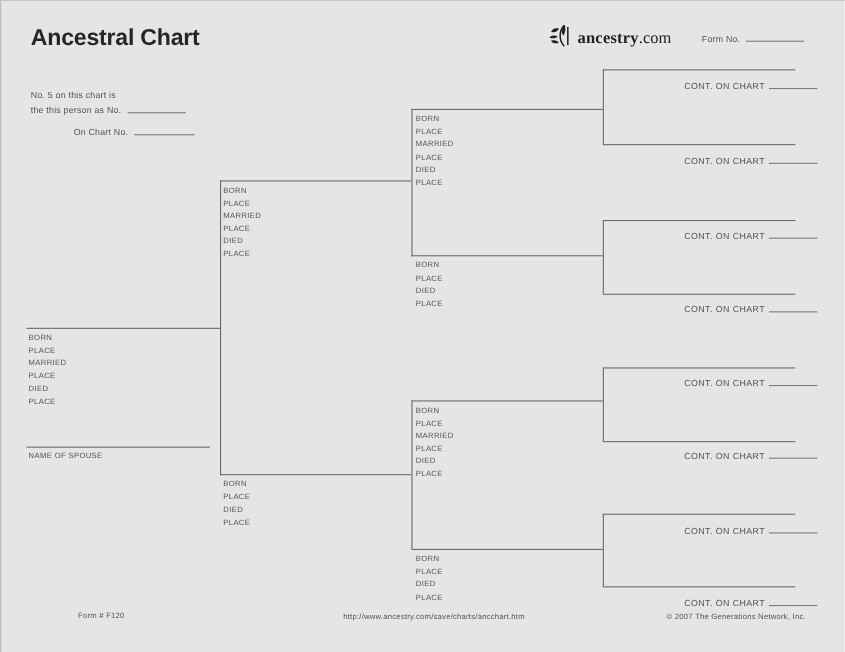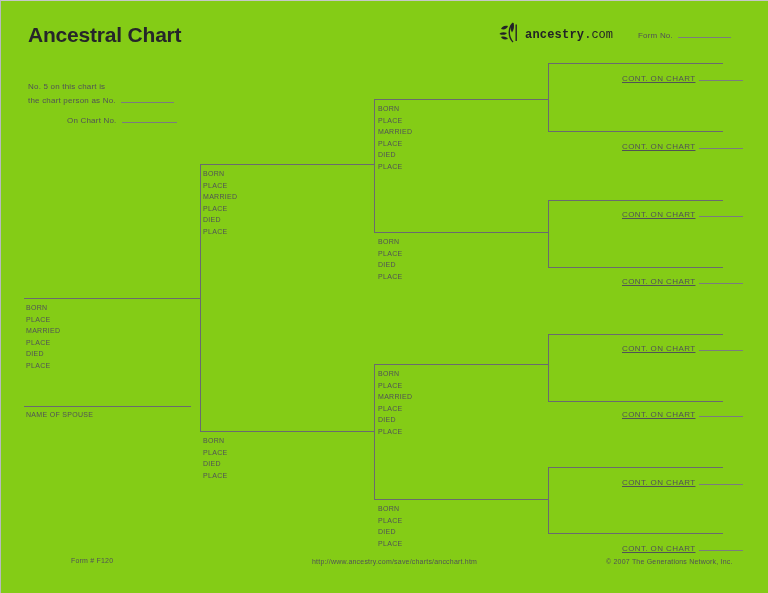--- a/index.html
+++ b/index.html
@@ -1,46 +1,46 @@
 <!DOCTYPE html>
 <html><head>
 <meta charset="utf-8">
 <style>
   html,body{margin:0;padding:0;background:#ffffff;}
   .page{
     position:relative;
     width:768px;height:593px;
-    background:#84cc16;
+    background:#e5e5e5;
     border-left:1px solid #b9babc;
     border-top:1px solid #c6c7c9;
     font-family:"Liberation Sans", sans-serif;
     color:#515256;
     overflow:hidden;
     box-sizing:border-box;
   }
   .abs{position:absolute;}
   
   .title{
     font-size:21px;font-weight:bold;color:#26262a;
     letter-spacing:-0.2px;
   }
   .logo{display:flex;align-items:center;gap:2px;}
-  .logo-text{font-family:Liberation Mono, monospace;font-size:12px;color:#222226;}
+  .logo-text{font-family:Liberation Serif, serif;font-size:15px;color:#222226;}
   .logo-text b{font-weight:bold;letter-spacing:0.2px;}
   .small{font-size:8px;color:#515256;letter-spacing:0.2px;}
   
   .blank{display:inline-block;height:8px;border-bottom:1px solid #7b7c7f;vertical-align:baseline;}
   
   .hline{position:absolute;height:1px;background:#6a6b6e;}
   .vline{position:absolute;width:1px;background:#6a6b6e;}
   
   .labels{position:absolute;font-size:7px;line-height:11.5px;color:#515256;letter-spacing:0.3px;}
   .labels span{display:block;}
   
-  .cont{position:absolute;font-size:8px;color:#515256;letter-spacing:0.4px;white-space:nowrap;text-decoration:underline;}
+  .cont{position:absolute;font-size:8px;color:#515256;letter-spacing:0.4px;white-space:nowrap;}
   .cont .blank{width:44px;margin-left:4px;}
   .footer-text{font-size:7px;color:#515256;letter-spacing:0.2px;}
 </style>
 </head>
 <body>
 
 <div class="page">
 
   <div class="abs title" style="left:27px;top:22px;">Ancestral Chart</div>
 
@@ -60,21 +60,21 @@
     <span class="logo-text"><b>ancestry</b><span>.com</span></span>
   </div>
 
   <div class="abs small" style="left:637px;top:28px;">
     <span>Form No.</span>
     <span class="blank" style="width:53px;margin-left:3px;"></span>
   </div>
 
   <div class="abs small" style="left:27px;top:81px;">No. 5 on this chart is</div>
   <div class="abs small" style="left:27px;top:93px;">
-    <span>the chart person as No.</span>
+    <span>the this person as No.</span>
     <span class="blank" style="width:53px;margin-left:3px;"></span>
   </div>
   <div class="abs small" style="left:66px;top:113px;">
     <span>On Chart No.</span>
     <span class="blank" style="width:55px;margin-left:3px;"></span>
   </div>
 
   <div class="hline" style="left:23px;top:297px;width:176px;"></div>
   <div class="labels" style="left:25px;top:301px;">
     <span>BORN</span>

